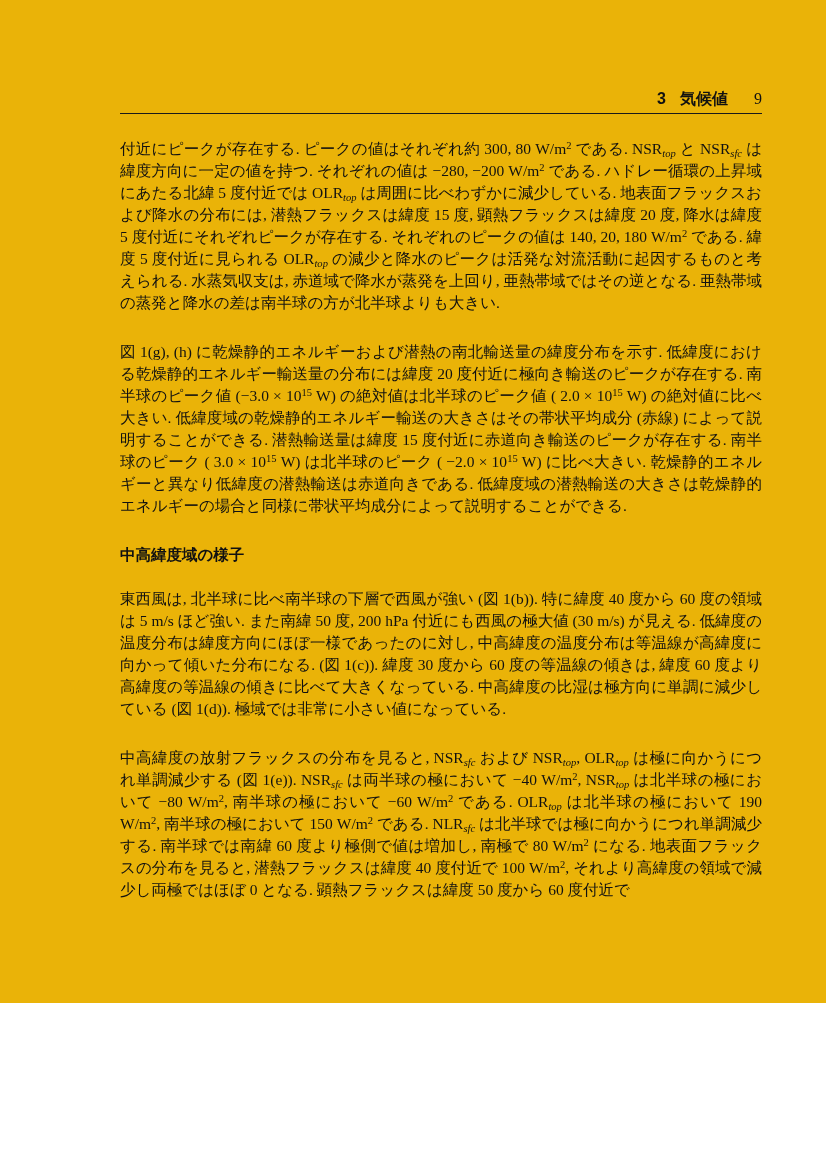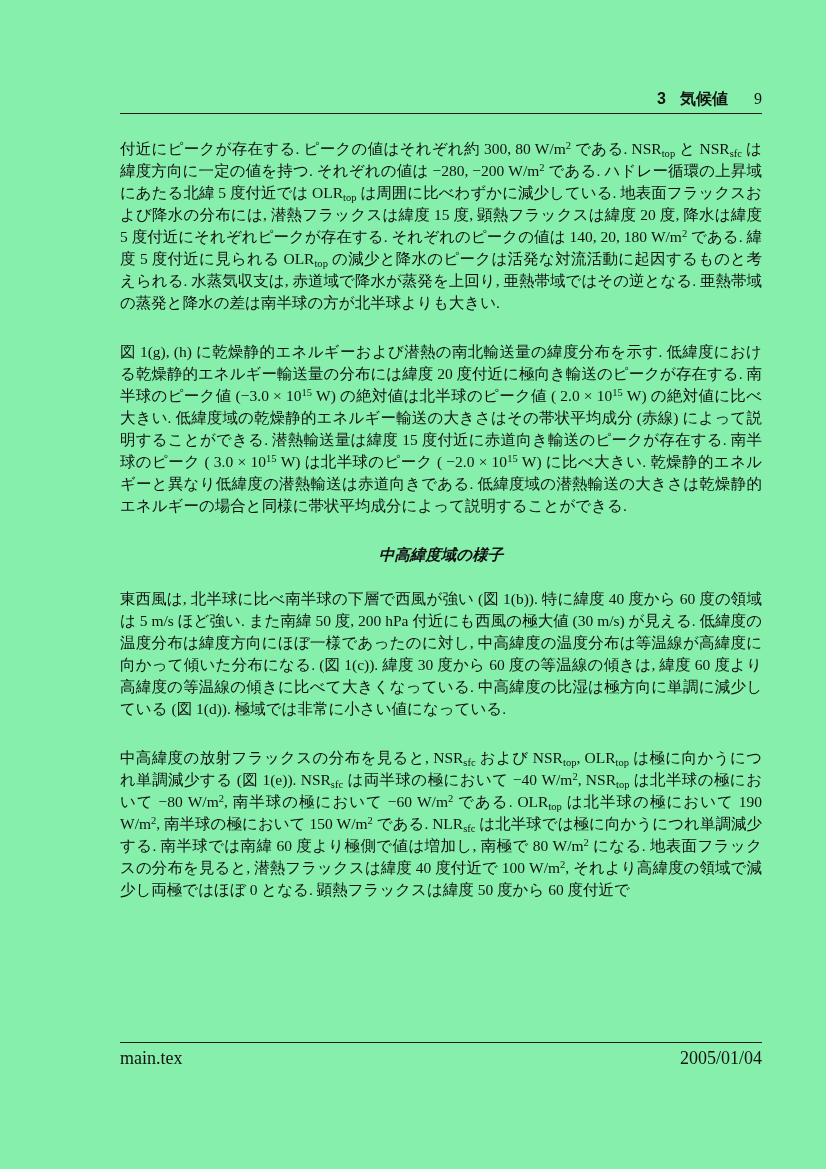--- a/index.html
+++ b/index.html
@@ -3,22 +3,22 @@
 <meta charset="utf-8">
 <style>
   html, body {
     margin: 0;
     padding: 0;
     background: #ffffff;
   }
   .page {
     position: relative;
     width: 826px;
-    height: 1169px;
-    background: #86efac;
+    height: 1003px;
+    background: #eab308;
     color: #111111;
     font-family: "Liberation Serif", "DejaVu Serif", serif;
     overflow: hidden;
   }
   
   .page-header {
     position: absolute;
     top: 90px;
     left: 120px;
     width: 642px;
@@ -58,25 +58,25 @@
   .page-body p.body-paragraph {
     margin: 0 0 27px 0;
     text-indent: 0;
   }
   .page-body h3.section-heading {
     margin: 12px 0 22px 0;
     font-family: "Liberation Sans", "DejaVu Sans", sans-serif;
     font-weight: bold;
     font-size: 15.5px;
     line-height: 22px;
-    text-align: center;
-    font-style: italic;
+    text-align: left;
   }
   sub {
     font-size: 0.68em;
+    font-style: italic;
     line-height: 0;
     vertical-align: -0.25em;
   }
   sup {
     font-size: 0.68em;
     line-height: 0;
     vertical-align: 0.5em;
   }
   
   .page-footer {

